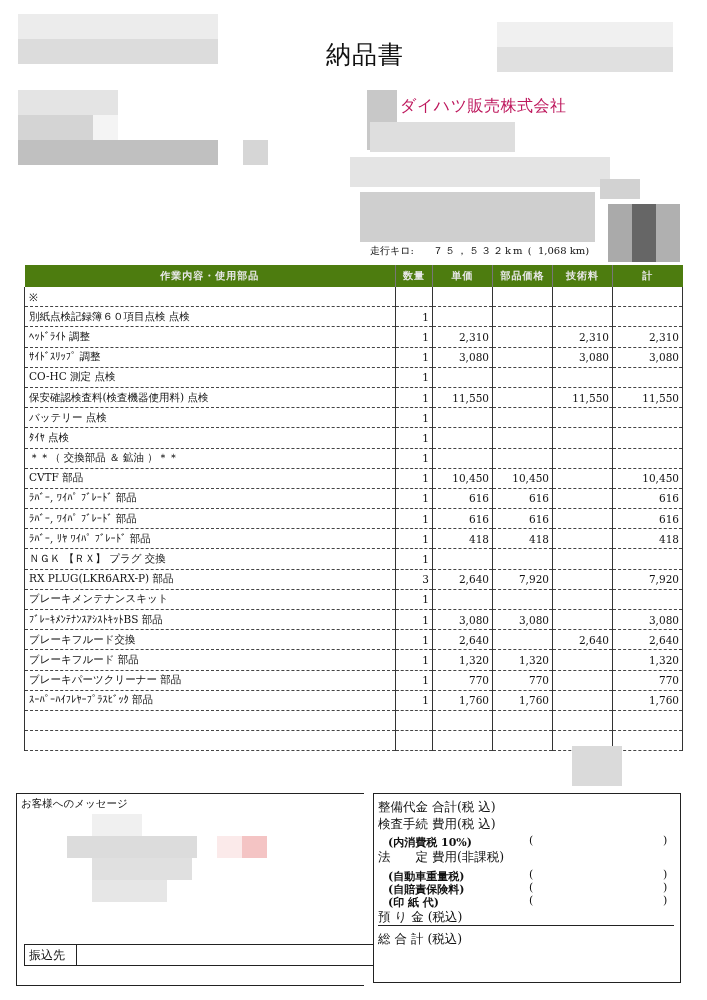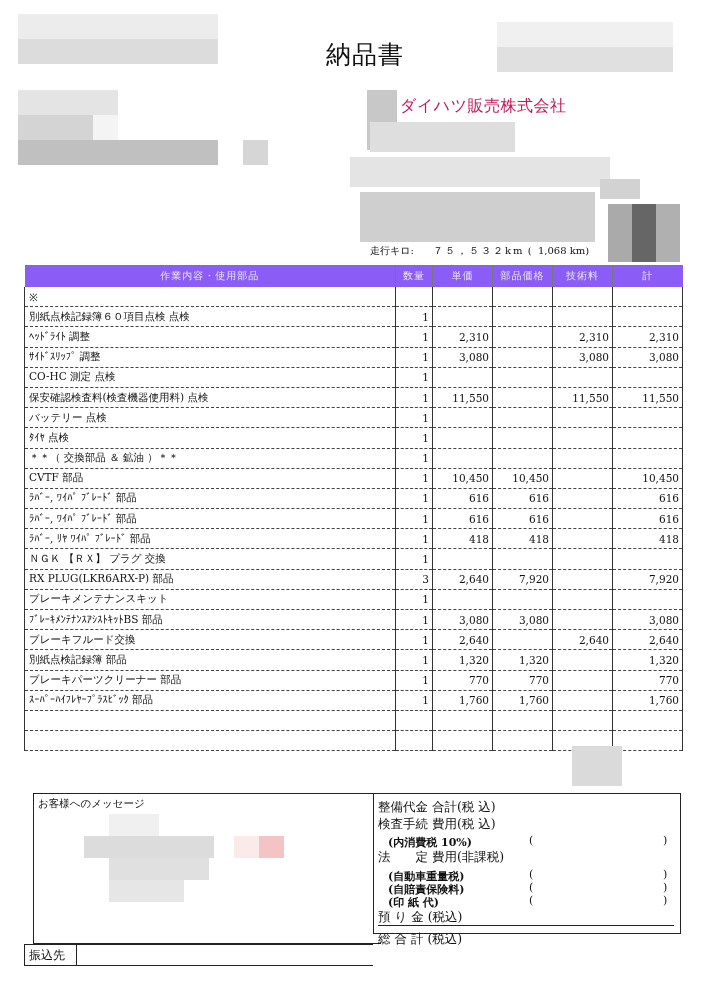--- a/index.html
+++ b/index.html
@@ -8,36 +8,36 @@
   .blur { position: absolute; }
   .blur span { position: absolute; display: block; }
   .title { position: absolute; left: 326px; top: 38px; font-size: 25px; letter-spacing: 1px;
            font-family: "DejaVu Sans", "Liberation Sans", sans-serif; color: #111; text-align: right; }
   .company { position: absolute; left: 400px; top: 96px; font-size: 16px;
              font-family: Liberation Mono, monospace; color: #be185d; letter-spacing: 0.5px; }
   .mileage { position: absolute; left: 370px; top: 244px; font-size: 10px; color: #111; white-space: pre; }
   .mileage .v { letter-spacing: 2px; }
   table.items { position: absolute; left: 24px; top: 265px; width: 658px; border-collapse: collapse;
                 table-layout: fixed; font-size: 10.5px; }
-  table.items th { background: #8b5cf6; color: #e8e8e8; height: 22px; font-weight: normal; font-size: 10px;
+  table.items th { background: #4d7c0f; color: #e8e8e8; height: 22px; font-weight: bold; font-size: 10px;
                    border-left: 1px solid #777; padding: 0; text-align: center; letter-spacing: 1px; }
   table.items th:first-child { border-left: none; }
   table.items td { height: 19.2px; padding: 0 3px; border-left: 1px solid #333; border-bottom: 1px dashed #444;
                    white-space: nowrap; overflow: hidden; }
   table.items td:first-child { border-left: 1px solid #333; text-align: left; padding-left: 4px; }
   table.items td.num { text-align: right; }
   table.items tr td:last-child { border-right: 1px solid #333; }
-  .msgbox { position: absolute; left: 33px; top: 793px; width: 348px; height: 151px;
+  .msgbox { position: absolute; left: 16px; top: 793px; width: 348px; height: 193px;
             border: 1.5px solid #222; border-right: none; box-sizing: border-box; }
   .msgbox .lbl { position: absolute; left: 4px; top: 3px; font-size: 10.5px; }
   .bank { position: absolute; left: 24px; top: 944px; width: 349px; height: 22px; border: 1.5px solid #222;
           border-top: 1.5px solid #222; border-right: none; box-sizing: border-box; }
   .bank .lbl { position: absolute; left: 0; top: 0; width: 52px; height: 100%; border-right: 1px solid #222;
                font-size: 12px; line-height: 20px; padding-left: 4px; box-sizing: border-box; }
-  .totals { position: absolute; left: 373px; top: 793px; width: 308px; height: 141px; border: 1.5px solid #222;
+  .totals { position: absolute; left: 373px; top: 793px; width: 308px; height: 190px; border: 1.5px solid #222;
             box-sizing: border-box; font-size: 12.5px; }
   .totals .ln { position: absolute; left: 4px; white-space: nowrap; }
   .totals .sm { font-size: 11px; left: 14px; font-weight: bold; }
   .totals .po { position: absolute; left: 155px; font-size: 11px; }
   .totals .pc { position: absolute; left: 289px; font-size: 11px; }
   .totals .rule { position: absolute; left: 4px; width: 296px; top: 131px; border-top: 1px solid #222; }
 </style>
 </head>
 <body>
 
@@ -233,21 +233,21 @@
       </tr>
       <tr>
         <td>ブレーキフルード交換</td>
         <td class="num">1</td>
         <td class="num">2,640</td>
         <td class="num"></td>
         <td class="num">2,640</td>
         <td class="num">2,640</td>
       </tr>
       <tr>
-        <td>  別紙点検記録簿 部品</td>
+        <td>  ブレーキフルード 部品</td>
         <td class="num">1</td>
         <td class="num">1,320</td>
         <td class="num">1,320</td>
         <td class="num"></td>
         <td class="num">1,320</td>
       </tr>
       <tr>
         <td>  ブレーキパーツクリーナー 部品</td>
         <td class="num">1</td>
         <td class="num">770</td>

